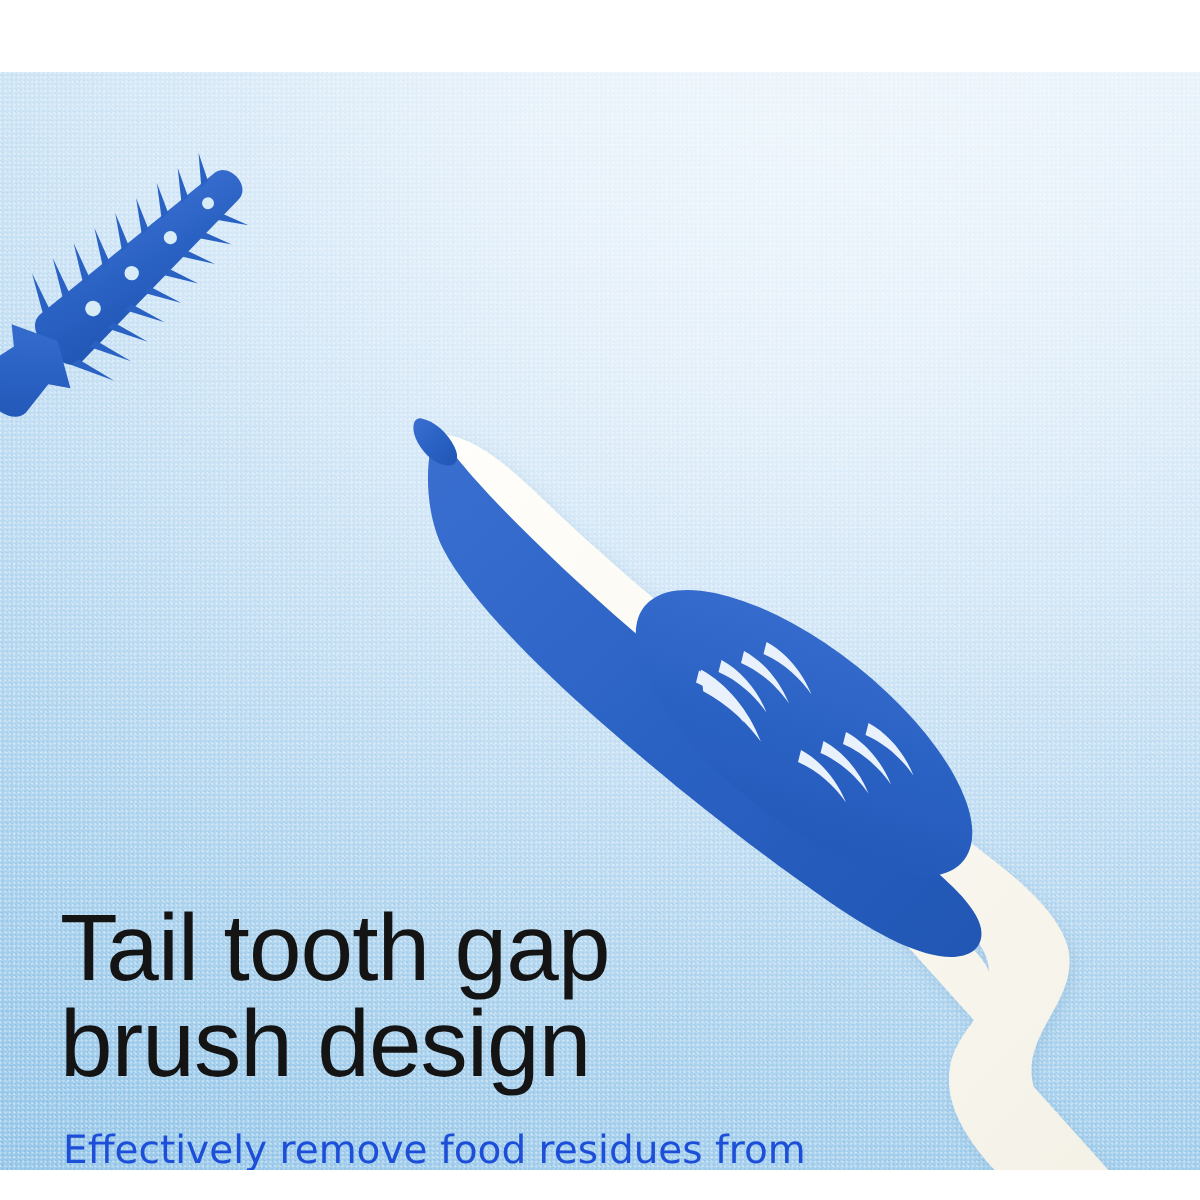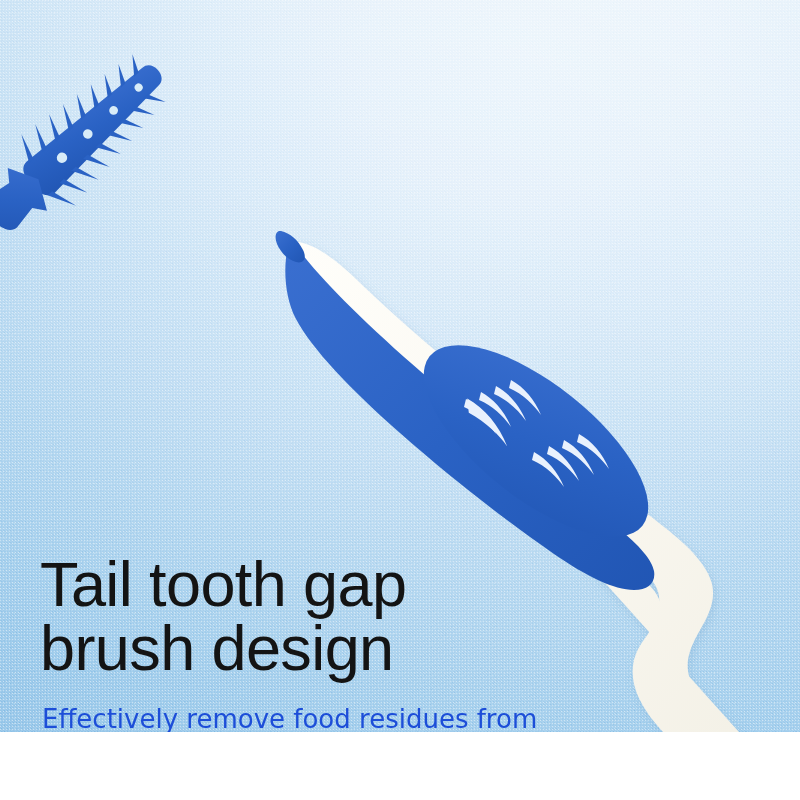--- a/index.html
+++ b/index.html
@@ -8,20 +8,21 @@
     padding: 0;
     background: #ffffff;
   }
   #poster {
     position: relative;
     width: 800px;
     height: 732px;
     overflow: hidden;
     font-family: "DejaVu Sans", sans-serif;
     background: #bcdcf2;
+    margin-top: 48px;
   }
 
   
   .bg-base {
     position: absolute;
     inset: 0;
     background:
       radial-gradient(125% 115% at 66% 8%,
         #e6f2fb 0%,
         #e2effa 16%,

